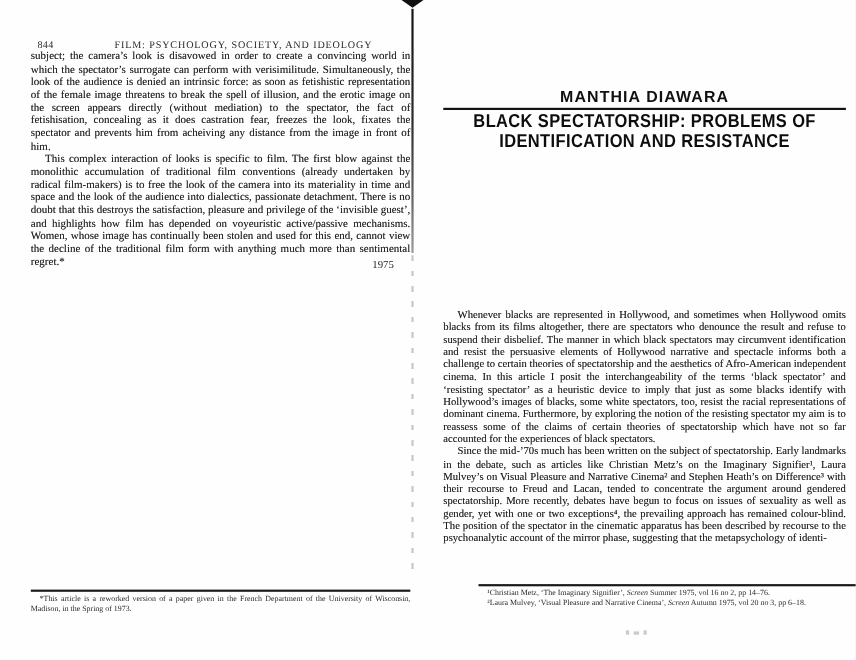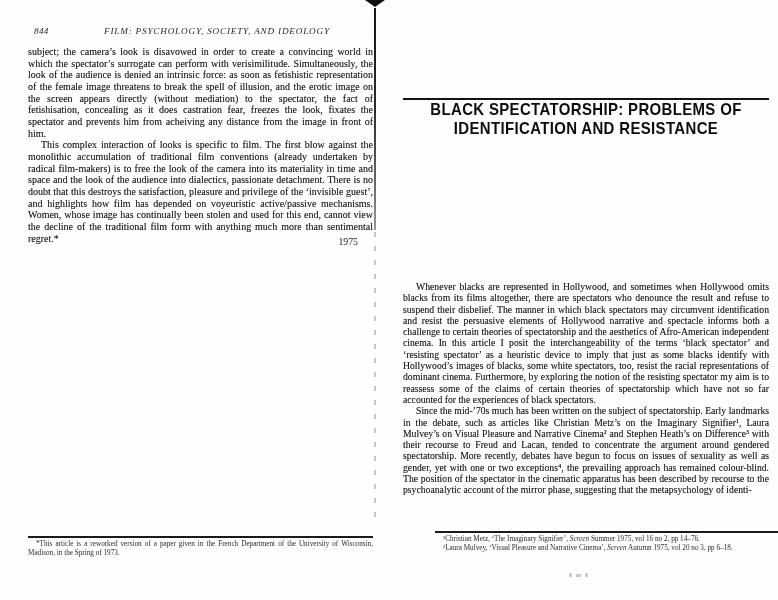--- a/index.html
+++ b/index.html
@@ -22,22 +22,22 @@
     top:232px;height:292px;width:1.6px;
     background:repeating-linear-gradient(to bottom,#9b9b9b 0 5px,transparent 5px 14px);
     opacity:.55;
   }
   
   .page{position:absolute;top:22px;height:578px;}
   .page.left{left:28px;width:345px;}
   .page.right{left:403px;width:366px;}
 
   
-  .header{position:absolute;top:4px;left:0;width:100%;height:14px;
-    font-size:9.2px;letter-spacing:.3px;color:#2a2a2a;font-style:italic;}
+  .header{position:absolute;top:14px;left:0;width:100%;height:14px;
+    font-size:9.2px;letter-spacing:.3px;color:#2a2a2a;}
   .pagenum{position:absolute;left:6px;top:0;}
   .runhead{position:absolute;left:76px;top:0;letter-spacing:.8px;}
 
   
   .body{position:absolute;left:0;width:100%;text-align:justify;
     font-size:10px;line-height:11.65px;color:#1c1c1c;
     text-shadow:0 0 .3px rgba(20,20,20,.45);}
   .page.left .body{top:24px;}
   .page.right .body{top:259px;font-size:9.7px;line-height:11.3px;}
   .body p{margin:0;text-indent:13px;}
@@ -91,20 +91,21 @@
       <p>This complex interaction of looks is specific to film. The first blow against the monolithic accumulation of traditional film conventions (already undertaken by radical film-makers) is to free the look of the camera into its materiality in time and space and the look of the audience into dialectics, passionate detachment. There is no doubt that this destroys the satisfaction, pleasure and privilege of the ‘invisible guest’, and highlights how film has depended on voyeuristic active/passive mechanisms. Women, whose image has continually been stolen and used for this end, cannot view the decline of the traditional film form with anything much more than sentimental regret.*</p>
     </div>
     <div class="date">1975</div>
     <div class="footnote-block">
       <div class="fn-rule"></div>
       <p class="fn first-indent">*This article is a reworked version of a paper given in the French Department of the University of Wisconsin, Madison, in the Spring of 1973.</p>
     </div>
   </div>
 
   <div class="page right">
+    <div class="author">MANTHIA DIAWARA</div>
     <div class="title-rule"></div>
     <div class="title">
       <div>BLACK SPECTATORSHIP: PROBLEMS OF</div>
       <div>IDENTIFICATION AND RESISTANCE</div>
     </div>
     <div class="body">
       <p>Whenever blacks are represented in Hollywood, and sometimes when Hollywood omits blacks from its films altogether, there are spectators who denounce the result and refuse to suspend their disbelief. The manner in which black spectators may circumvent identification and resist the persuasive elements of Hollywood narrative and spectacle informs both a challenge to certain theories of spectatorship and the aesthetics of Afro-American independent cinema. In this article I posit the interchangeability of the terms ‘black spectator’ and ‘resisting spectator’ as a heuristic device to imply that just as some blacks identify with Hollywood’s images of blacks, some white spectators, too, resist the racial representations of dominant cinema. Furthermore, by exploring the notion of the resisting spectator my aim is to reassess some of the claims of certain theories of spectatorship which have not so far accounted for the experiences of black spectators.</p>
       <p>Since the mid-’70s much has been written on the subject of spectatorship. Early landmarks in the debate, such as articles like Christian Metz’s on the Imaginary Signifier¹, Laura Mulvey’s on Visual Pleasure and Narrative Cinema² and Stephen Heath’s on Difference³ with their recourse to Freud and Lacan, tended to concentrate the argument around gendered spectatorship. More recently, debates have begun to focus on issues of sexuality as well as gender, yet with one or two exceptions⁴, the prevailing approach has remained colour-blind. The position of the spectator in the cinematic apparatus has been described by recourse to the psychoanalytic account of the mirror phase, suggesting that the metapsychology of identi-</p>
     </div>
     <div class="footnote-block">

